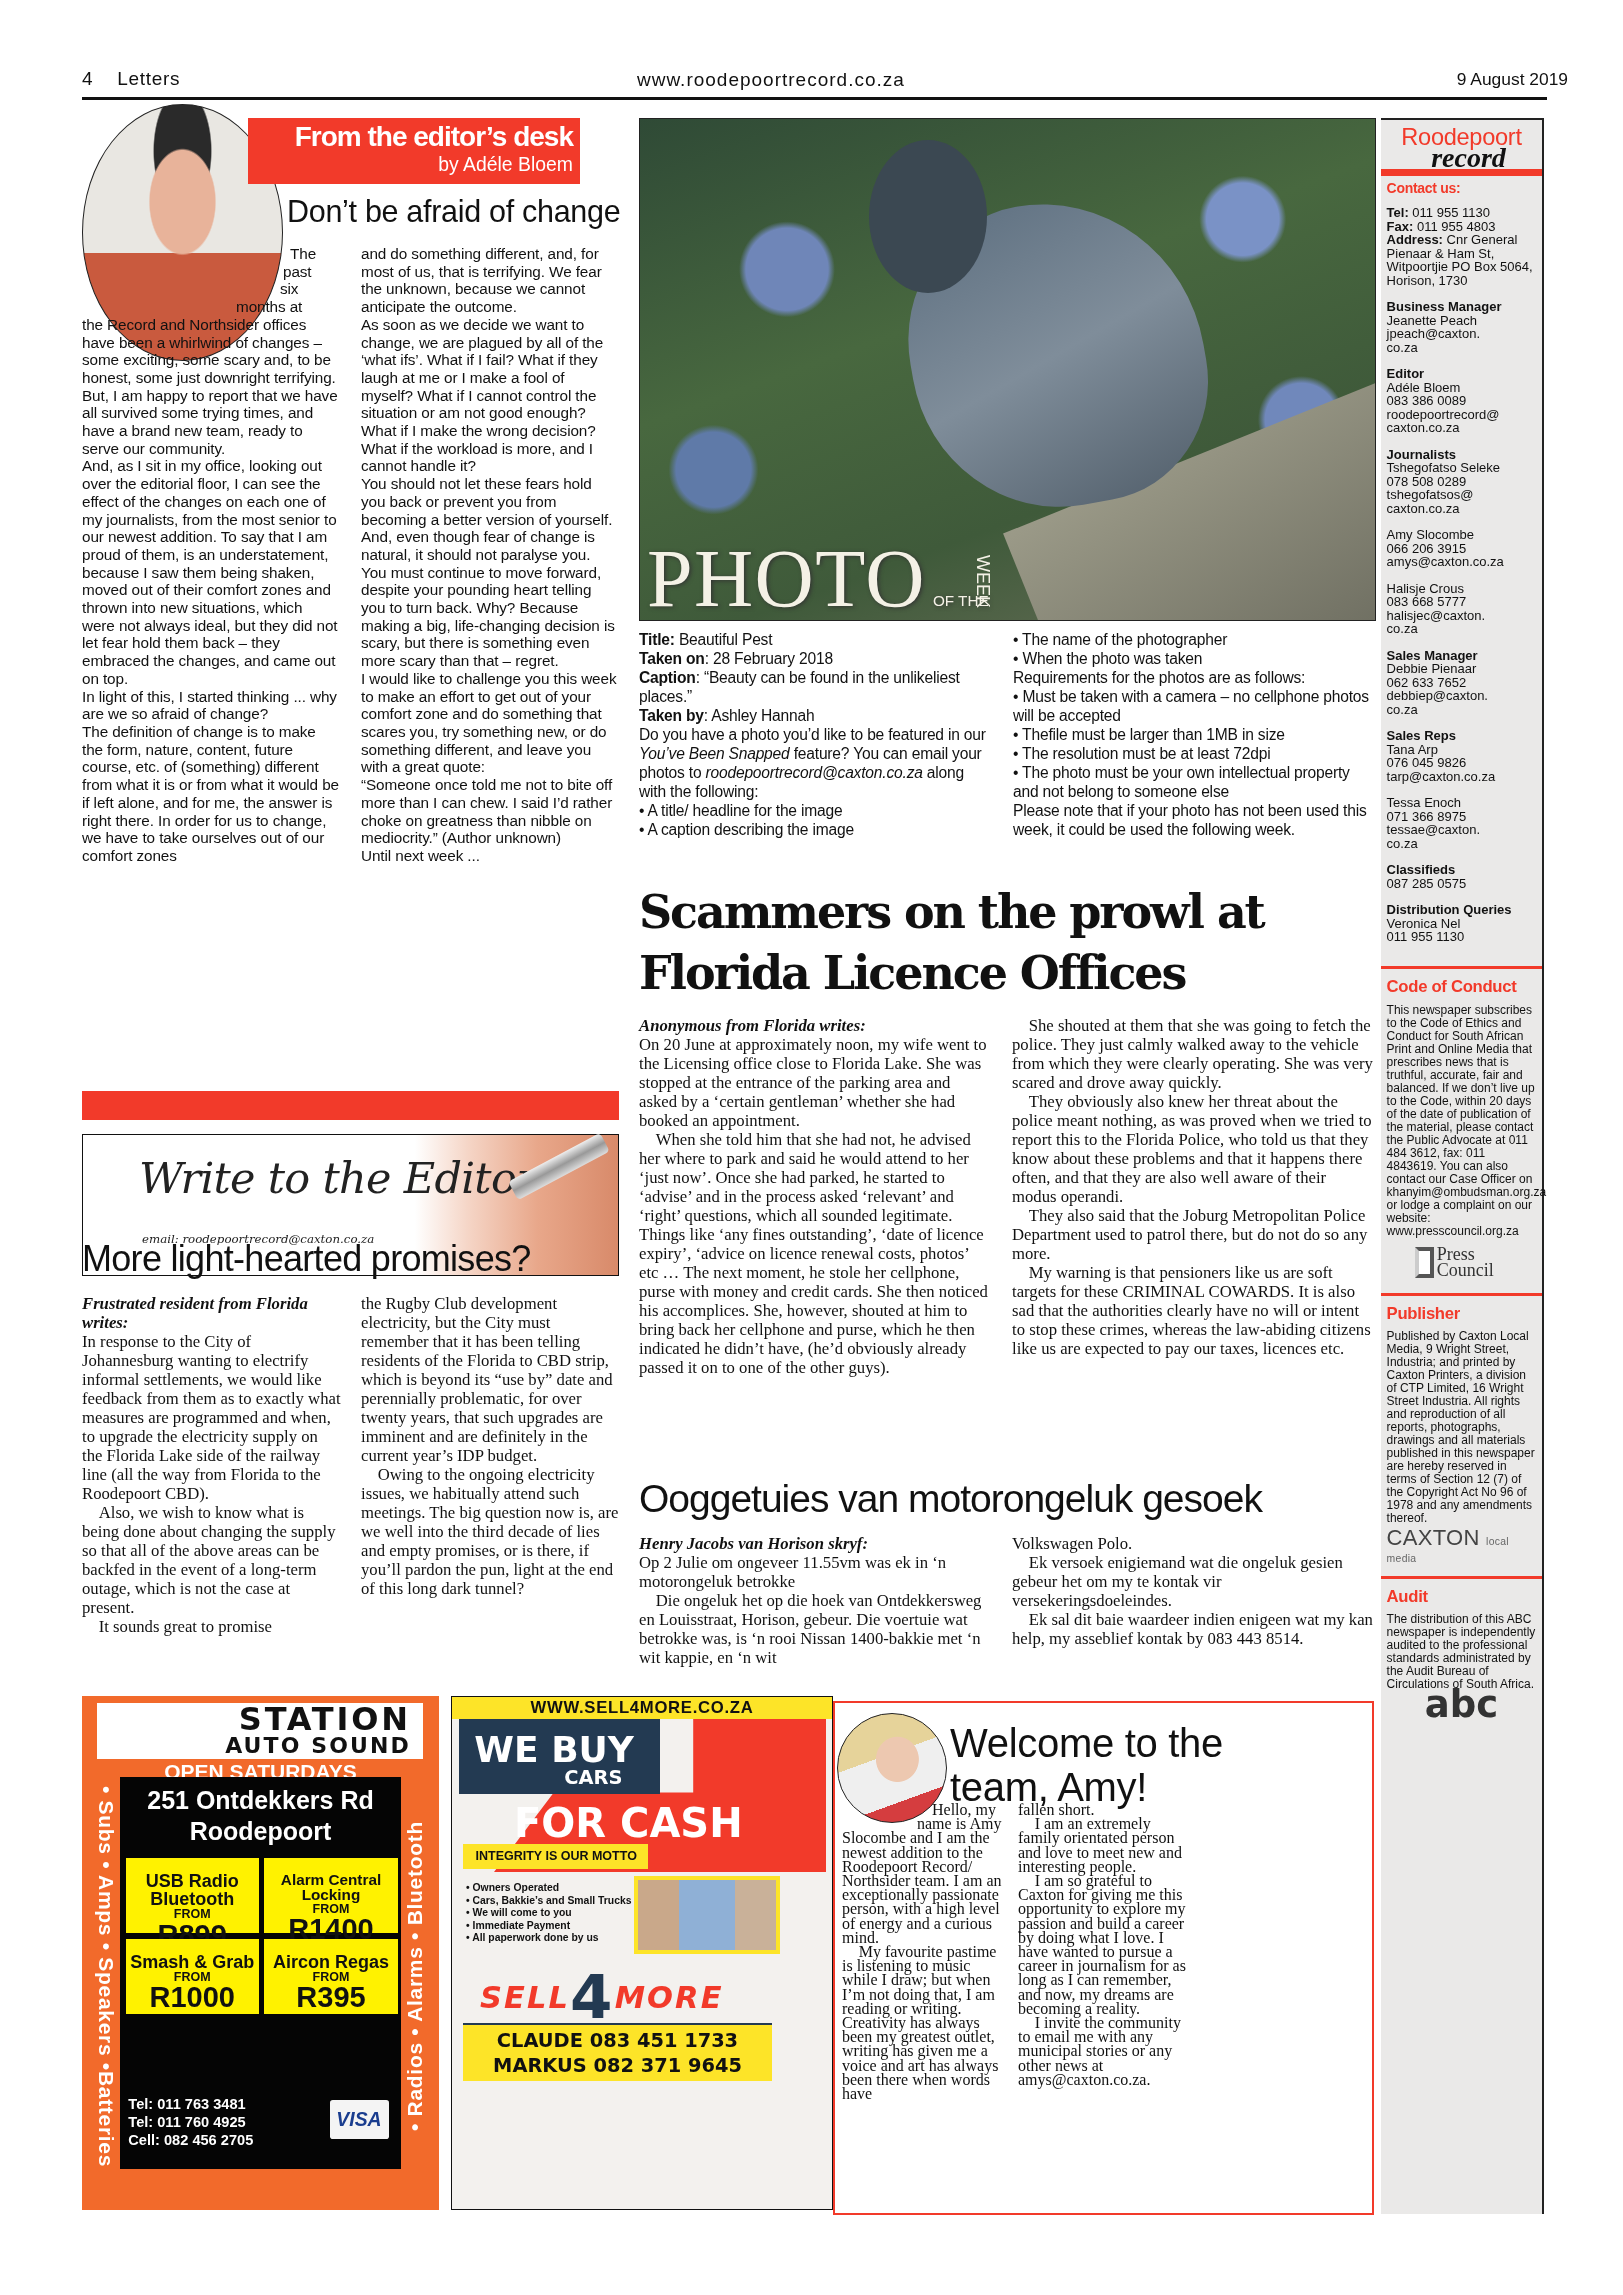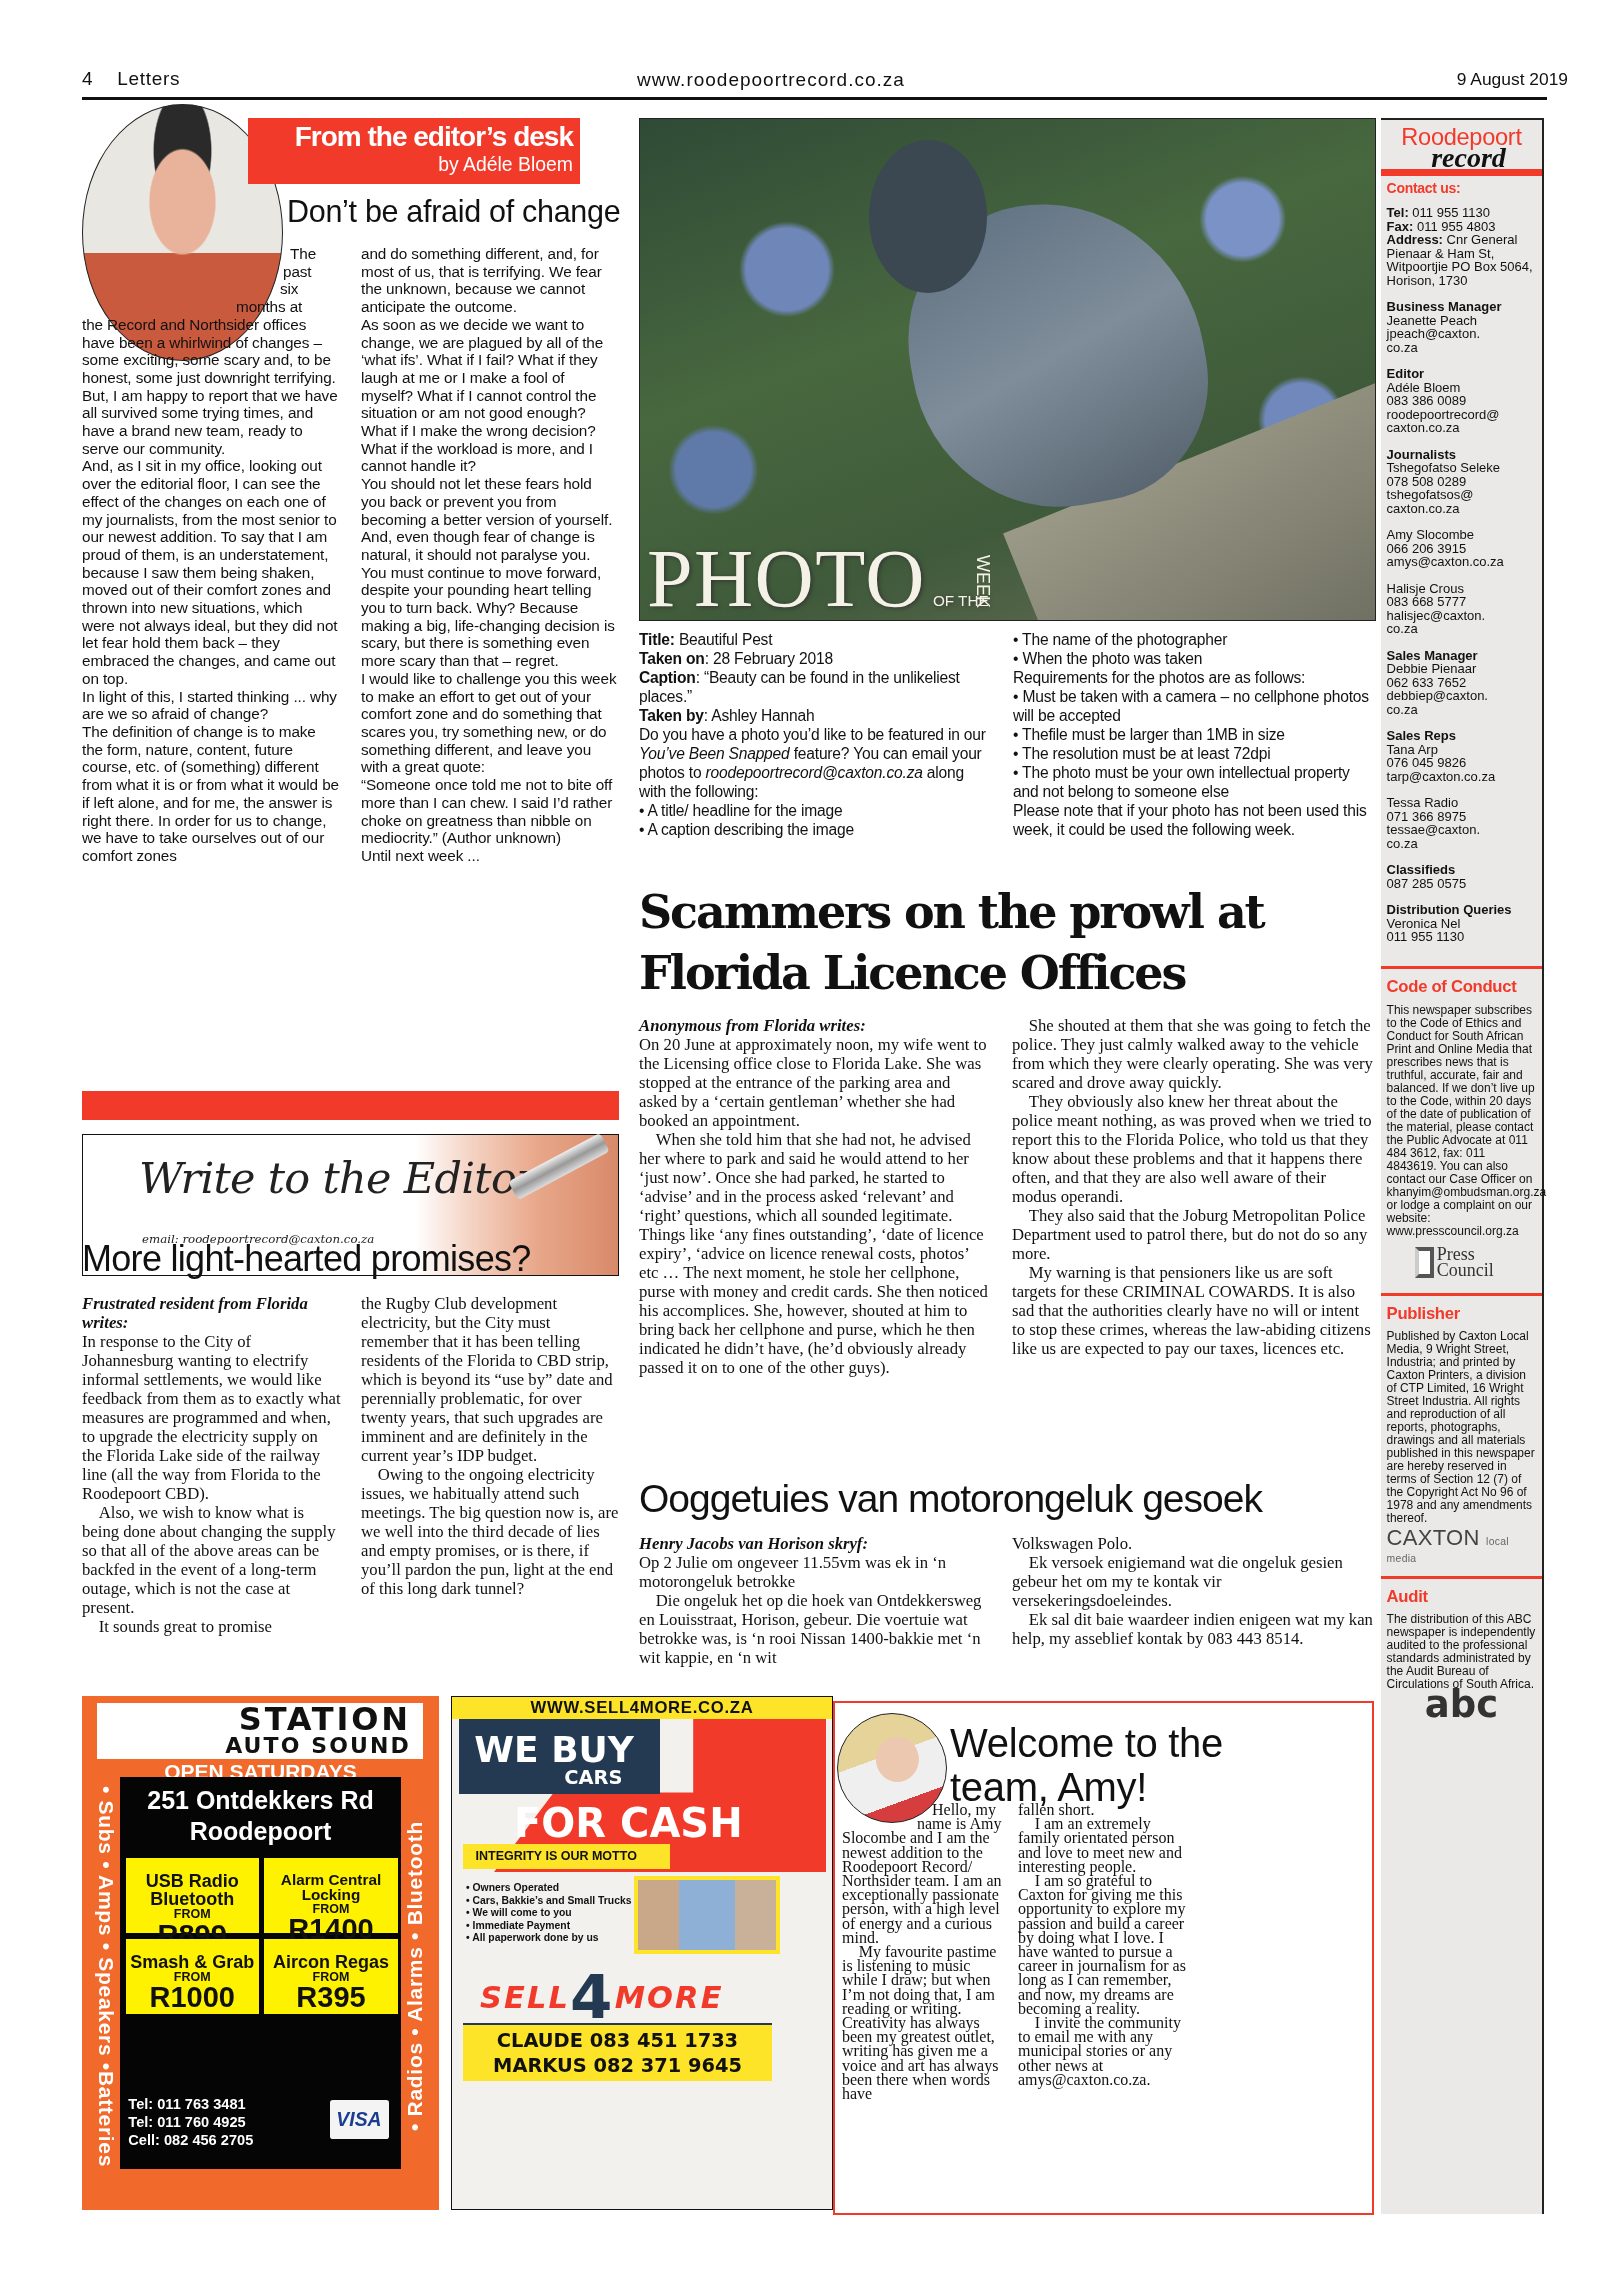--- a/index.html
+++ b/index.html
@@ -91,21 +91,21 @@
   .ad-station .vl { left: 5.6px; }
   .ad-station .vr { right: 5.6px; transform: rotate(180deg); }
 
   .ad-sell { left: 451px; top: 1696px; width: 382px; height: 514px; background: #f3f1ee; border: 1.4px solid #111; overflow: hidden; }
   .ad-sell .url { position: absolute; left: 0; top: 0; width: 100%; height: 22px; background: #fde428; text-align: center; font-weight: bold; font-size: 16.7px; letter-spacing: 0.7px; line-height: 22px; }
   .ad-sell .webuy { position: absolute; left: 7px; top: 22px; width: 201px; height: 75px; background: #233a52; color: #fff; font-weight: bold; font-family: "DejaVu Sans", sans-serif; padding: 12.5px 0 0 15.3px; }
   .ad-sell .webuy .a { font-size: 36px; line-height: 36px; display: block; }
   .ad-sell .webuy .c { font-size: 19.4px; line-height: 19.4px; display: block; padding-left: 90px; }
   .ad-sell .redarea { position: absolute; left: 42px; top: 22px; width: 332px; height: 153px; background: #f23a2a; z-index: 0; clip-path: polygon(60% 0,100% 0,100% 100%,0 100%,18% 48%,60% 48%); }
   .ad-sell .cash { position: absolute; left: 62px; top: 103px; color: #fff; font-family: "DejaVu Sans", sans-serif; font-weight: bold; font-size: 40px; z-index: 2; }
-  .ad-sell .motto { position: absolute; left: 11px; top: 147px; width: 207px; height: 25px; background: #fde428; font-weight: bold; font-size: 12.5px; line-height: 25px; padding-left: 12.5px; z-index: 2; }
+  .ad-sell .motto { position: absolute; left: 11px; top: 147px; width: 185px; height: 25px; background: #fde428; font-weight: bold; font-size: 12.5px; line-height: 25px; padding-left: 12.5px; z-index: 2; }
   .ad-sell .bul { position: absolute; left: 14px; top: 185px; font-weight: bold; font-size: 10.4px; line-height: 12.5px; }
   .ad-sell .ppl { position: absolute; left: 182px; top: 179px; width: 146px; height: 78px; background: #fde428; padding: 4.2px; }
   .ad-sell .ppl div { width: 100%; height: 100%; background: linear-gradient(90deg,#c9a88a 0 30%,#8fb0d6 30% 70%,#c9b199 70%); }
   .ad-sell .brand { position: absolute; left: 28px; top: 264px; font-family: "DejaVu Sans", sans-serif; font-style: italic; font-weight: bold; font-size: 30.5px; color: #f23a2a; letter-spacing: 2.1px; }
   .ad-sell .brand .four { color: #233a52; font-size: 61px; font-style: normal; vertical-align: -9.7px; }
   .ad-sell .phones { position: absolute; left: 11px; top: 326px; width: 309px; background: #fde428; text-align: center; font-family: "DejaVu Sans", sans-serif; font-weight: bold; font-size: 19.4px; line-height: 25px; padding: 2.8px 0; border-top: 2.8px solid #233a52; }
 
   
   .amy { left: 833px; top: 1701px; width: 541px; height: 514px; border: 2.8px solid #f23a2a; }
   .amy-photo { left: 837px; top: 1713px; width: 110px; height: 110px; border-radius: 50%; border: 1.4px solid #222;
@@ -356,21 +356,21 @@
       </div>
     <div class="blk">
         <div>Halisje Crous</div>
         <div>083 668 5777</div>
         <div>halisjec@caxton.</div>
         <div>co.za</div>
       </div>
     <div class="blk"><b>Sales Manager</b><div>Debbie Pienaar</div><div>062 633 7652</div><div>debbiep@caxton.</div><div>co.za</div></div>
     <div class="blk"><b>Sales Reps</b><div>Tana Arp</div><div>076 045 9826</div><div>tarp@caxton.co.za</div></div>
     <div class="blk">
-        <div>Tessa Radio</div>
+        <div>Tessa Enoch</div>
         <div>071 366 8975</div>
         <div>tessae@caxton.</div>
         <div>co.za</div>
       </div>
     <div class="blk"><b>Classifieds</b><div>087 285 0575</div></div>
     <div class="blk"><b>Distribution Queries</b><div>Veronica Nel</div><div>011 955 1130</div></div>
   </div>
   <div class="sep"></div>
   <div class="pad">
     <div class="rhbig">Code of Conduct</div>

